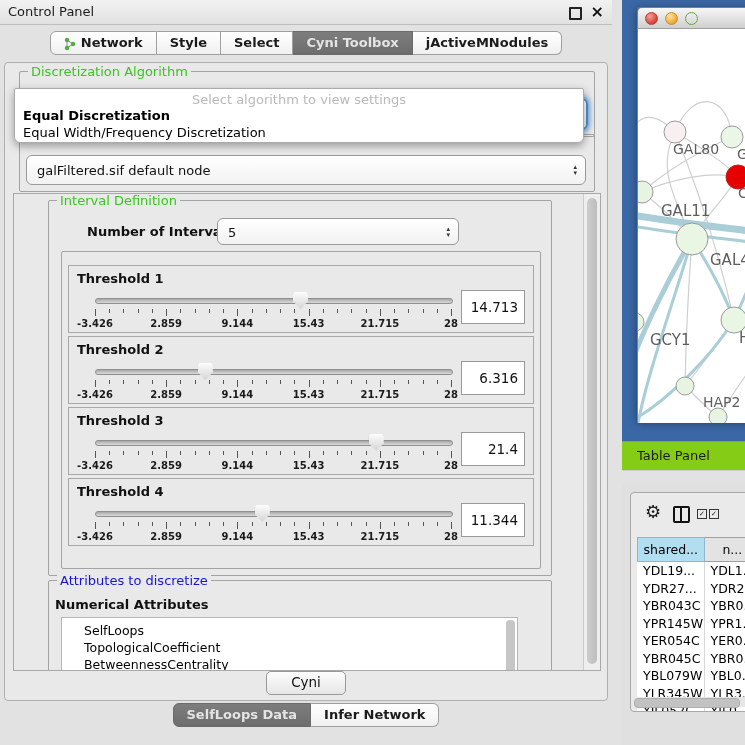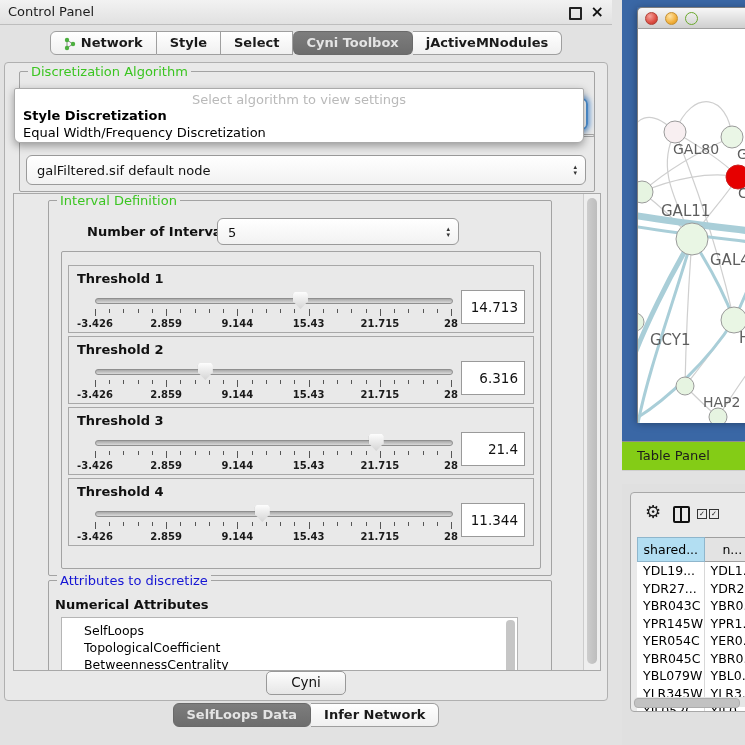--- a/index.html
+++ b/index.html
@@ -27,21 +27,21 @@
   .win-float{position:absolute;right:30px;top:7px;width:9px;height:9px;border:2px solid #222;border-radius:1px;}
   .win-close{position:absolute;right:8px;top:2px;font-size:16px;font-weight:bold;color:#111;line-height:20px;}
 
   
   .segmented{display:inline-flex;}
   .seg-btn{height:22px;line-height:22px;padding:0 13px;background:linear-gradient(#ffffff,#f0f0f0);
     border:1px solid #9f9f9f;border-left:none;font-size:13px;font-weight:bold;color:#1a1a1a;
     white-space:nowrap;cursor:default;display:flex;align-items:center;gap:5px;}
   .seg-btn:first-child{border-left:1px solid #9f9f9f;border-radius:6px 0 0 6px;}
   .seg-btn:last-child{border-radius:0 6px 6px 0;}
-  .seg-btn.selected{background:linear-gradient(#7d7d7d,#6d6d6d);color:#e4e4e4;border-color:#6a6a6a;border-radius:6px;}
+  .seg-btn.selected{background:linear-gradient(#7d7d7d,#6d6d6d);color:#e4e4e4;border-color:#6a6a6a;}
   .cp-tabs{position:absolute;left:0;top:31px;width:612px;text-align:center;}
   .cp-bottom-tabs{position:absolute;left:0;top:703px;width:612px;text-align:center;}
 
   .net-icon{display:inline-block;width:12px;height:14px;position:relative;}
 
   
   .cp-main{position:absolute;left:4px;top:62px;width:602px;height:637px;background:#e9e9e9;
     border:1px solid #b0b0b0;border-radius:4px;}
 
   
@@ -200,21 +200,21 @@
       <div class="combo combo-algo focused">
         <span class="stepper">
             <span>▴</span>
             <span>▾</span>
           </span>
       </div>
     </div>
 
     <div class="popup">
       <div class="popup-hint">Select algorithm to view settings</div>
-      <div class="popup-opt bold">Style Discretization</div>
+      <div class="popup-opt bold">Equal Discretization</div>
       <div class="popup-opt">Equal Width/Frequency Discretization</div>
     </div>
 
     <div class="group grp-tabledata">
       <span class="group-title t-dark">Table Data</span>
       <div class="combo combo-tabledata">
         <span class="combo-text">galFiltered.sif default node</span>
         <span class="stepper">
             <span>▴</span>
             <span>▾</span>

